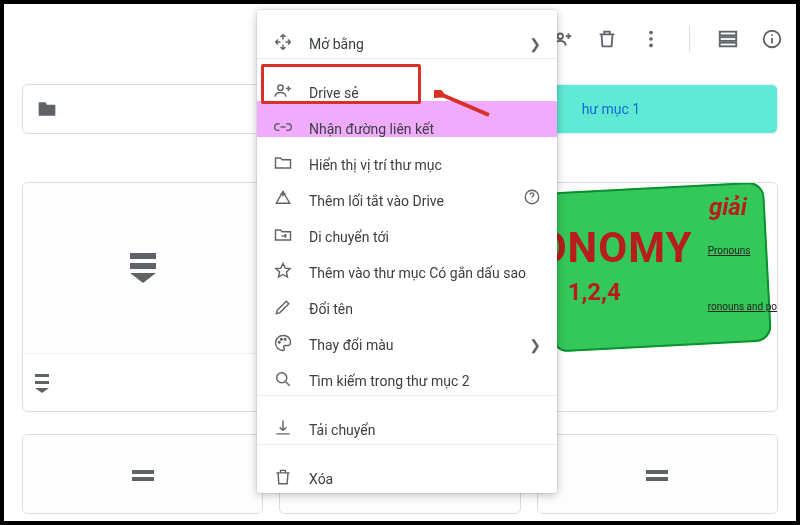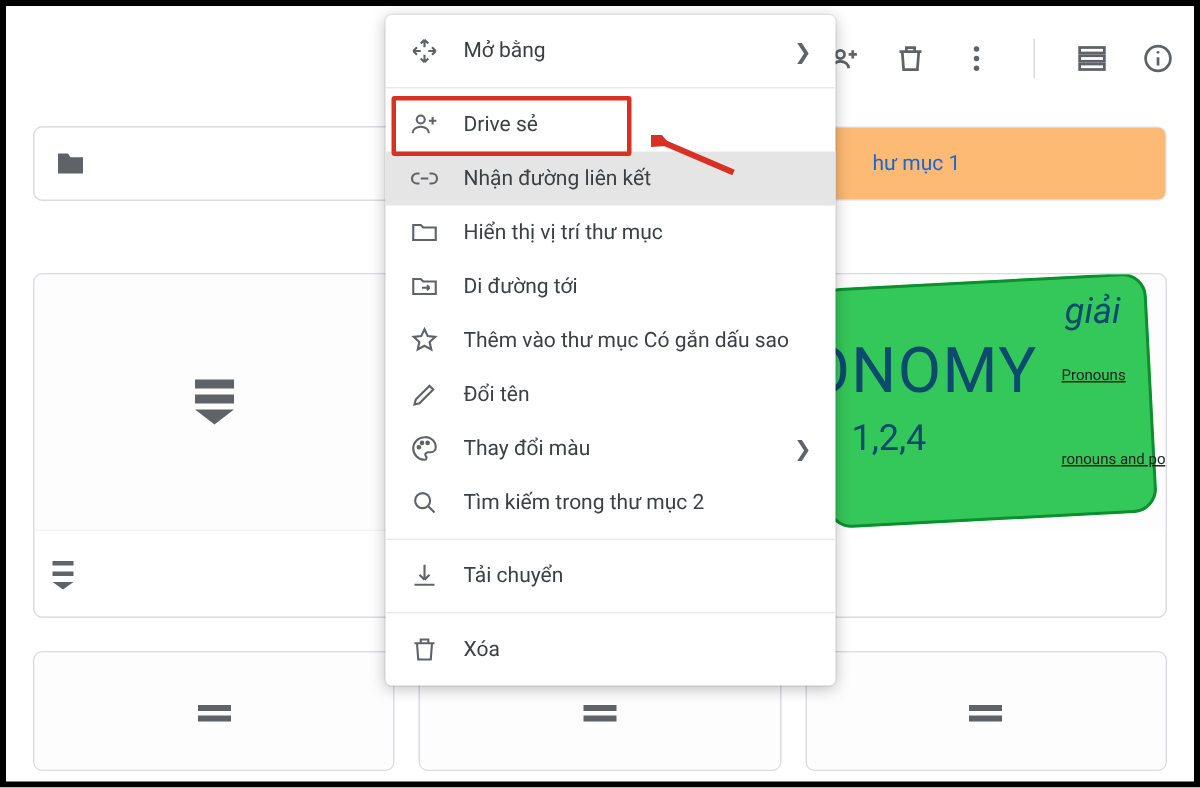--- a/index.html
+++ b/index.html
@@ -4,53 +4,53 @@
 <style>
   *{box-sizing:border-box;margin:0;padding:0;font-family:Roboto,Arial,sans-serif;}
   body{width:800px;height:525px;background:#fff;position:relative;overflow:hidden;}
   .frame{position:absolute;inset:0;border:4px solid #000;}
   .toolbar{position:absolute;top:22px;right:12px;display:flex;align-items:center;gap:20px;}
   .tb-icon{width:24px;height:24px;color:#5f6368;display:flex;align-items:center;justify-content:center;}
   .tb-icon svg{width:22px;height:22px;}
   .vsep{width:1px;height:26px;background:#dadce0;margin:0 6px;}
   .folder-row-top{position:absolute;top:80px;left:18px;right:18px;display:flex;gap:16px;}
   .folder-chip{flex:1;height:50px;border:1px solid #dadce0;border-radius:6px;display:flex;align-items:center;padding:0 14px;background:#fff;gap:10px;}
-  .folder-chip.selected{background:#fdba74;border-color:#e8f0fe;color:#1967d2;}
+  .folder-chip.selected{background:#5eead4;border-color:#e8f0fe;color:#1967d2;}
   .folder-mini{width:20px;height:20px;}
   .folder-mini svg{fill:#5f6368;width:20px;height:20px;}
   .chip-label{font-size:14px;color:#3c4043;}
   .folder-chip.selected .chip-label{color:#1967d2;}
   .cards-row{position:absolute;top:178px;left:18px;right:18px;display:flex;gap:16px;}
   .card{flex:1;height:230px;border:1px solid #dadce0;border-radius:6px;background:#fff;position:relative;overflow:hidden;}
   .card .preview{height:170px;background:#fdfdfd;display:flex;align-items:center;justify-content:center;}
   .card .foot{height:60px;border-top:1px solid #f1f3f4;display:flex;align-items:center;gap:8px;padding:0 12px;font-size:13px;color:#3c4043;}
   .stack-icon{display:flex;flex-direction:column;gap:4px;align-items:center;}
   .stack-icon span{width:26px;height:6px;background:#5f6368;}
   .stack-icon span:nth-child(3){border-left:13px solid transparent;border-right:13px solid transparent;border-top:10px solid #5f6368;background:transparent;width:0;height:0;}
   .mini-stack span{width:14px;height:3px;}
   .mini-stack span:nth-child(3){border-left:7px solid transparent;border-right:7px solid transparent;border-top:5px solid #5f6368;}
   .row2{position:absolute;top:430px;left:18px;right:18px;display:flex;gap:16px;}
   .row2 .card{height:80px;}
   .row2 .preview{height:80px;}
   .bar-icon{display:flex;flex-direction:column;gap:3px;}
   .bar-icon span{width:22px;height:4px;background:#5f6368;}
   
   .menu{position:absolute;top:6px;left:253px;width:300px;background:#fff;border-radius:4px;box-shadow:0 2px 10px rgba(0,0,0,.25),0 0 0 1px rgba(0,0,0,.05);padding:6px 0;z-index:5;}
-  .menu-item{display:flex;align-items:center;height:36px;padding:0 16px;font-size:14px;color:#3c4043;gap:16px;cursor:pointer;position:relative;}
-  .menu-item.hovered{background:#e5e5e5;}
+  .menu-item{display:flex;align-items:flex-end;height:36px;padding:0 16px;font-size:14px;color:#3c4043;gap:16px;cursor:pointer;position:relative;}
+  .menu-item.hovered{background:#f0abfc;}
   .mi-icon{width:20px;height:20px;flex-shrink:0;display:flex;align-items:center;justify-content:center;color:#5f6368;}
   .mi-icon svg{width:20px;height:20px;}
   .mi-txt{flex:1;}
   .mi-right{color:#5f6368;font-size:14px;}
   .menu-sep{height:1px;background:#e8eaed;margin:6px 0;}
   .highlight-box{position:absolute;border:3px solid #d93025;pointer-events:none;z-index:6;border-radius:2px;}
   .arrow{position:absolute;z-index:7;color:#d93025;}
   .thumb3{position:absolute;inset:0;}
   .thumb3 .green{position:absolute;width:220px;height:160px;background:#34c759;border-radius:16px;transform:rotate(-3deg);left:10px;top:4px;box-shadow:0 0 0 2px #0b8f2f inset;}
-  .thumb3 .g-txt{position:absolute;color:#0c4a6e;font-weight:400;}
+  .thumb3 .g-txt{position:absolute;color:#b91c1c;font-weight:700;}
   .thumb3 .g1{top:10px;right:30px;font-size:24px;font-style:italic;}
   .thumb3 .g2{top:40px;left:0;font-size:42px;letter-spacing:1px;}
   .thumb3 .g3{top:95px;left:30px;font-size:24px;}
   .thumb3 .sidewords{position:absolute;right:0;top:60px;font-size:10px;color:#222;line-height:1.6;text-decoration:underline;}
 </style>
 </head>
 <body>
 
 <div class="frame">
 
@@ -199,25 +199,41 @@
       <div class="mi-icon">
         <svg viewBox="0 0 24 24" fill="none" stroke="currentColor" stroke-width="1.7">
             <path d="M3 6h6l2 2h10v10H3z"></path>
           </svg>
       </div>
       <span class="mi-txt">Hiển thị vị trí thư mục</span>
     </div>
     <div class="menu-item">
       <div class="mi-icon">
         <svg viewBox="0 0 24 24" fill="none" stroke="currentColor" stroke-width="1.7">
+            <path d="M12 3l8 14H4z"></path>
+            <path d="M12 3v6M9 6h6"></path>
+          </svg>
+      </div>
+      <span class="mi-txt">Thêm lối tắt vào Drive</span>
+      <span class="mi-right">
+        <svg width="18" height="18" viewBox="0 0 24 24" fill="none" stroke="currentColor" stroke-width="1.7">
+            <circle cx="12" cy="12" r="9"></circle>
+            <path d="M9.5 9a2.5 2.5 0 015 0c0 1.5-2.5 2-2.5 3.5"></path>
+            <circle cx="12" cy="17" r="0.8" fill="currentColor" stroke="none"></circle>
+          </svg>
+      </span>
+    </div>
+    <div class="menu-item">
+      <div class="mi-icon">
+        <svg viewBox="0 0 24 24" fill="none" stroke="currentColor" stroke-width="1.7">
             <path d="M3 6h6l2 2h10v10H3z"></path>
             <path d="M10 13h6m0 0l-2-2m2 2l-2 2"></path>
           </svg>
       </div>
-      <span class="mi-txt">Di đường tới</span>
+      <span class="mi-txt">Di chuyển tới</span>
     </div>
     <div class="menu-item">
       <div class="mi-icon">
         <svg viewBox="0 0 24 24" fill="none" stroke="currentColor" stroke-width="1.7">
             <path d="M12 3l2.6 5.5 6 .6-4.5 4.1 1.3 6-5.4-3-5.4 3 1.3-6L3.4 9.1l6-.6z"></path>
           </svg>
       </div>
       <span class="mi-txt">Thêm vào thư mục Có gắn dấu sao</span>
     </div>
     <div class="menu-item">

